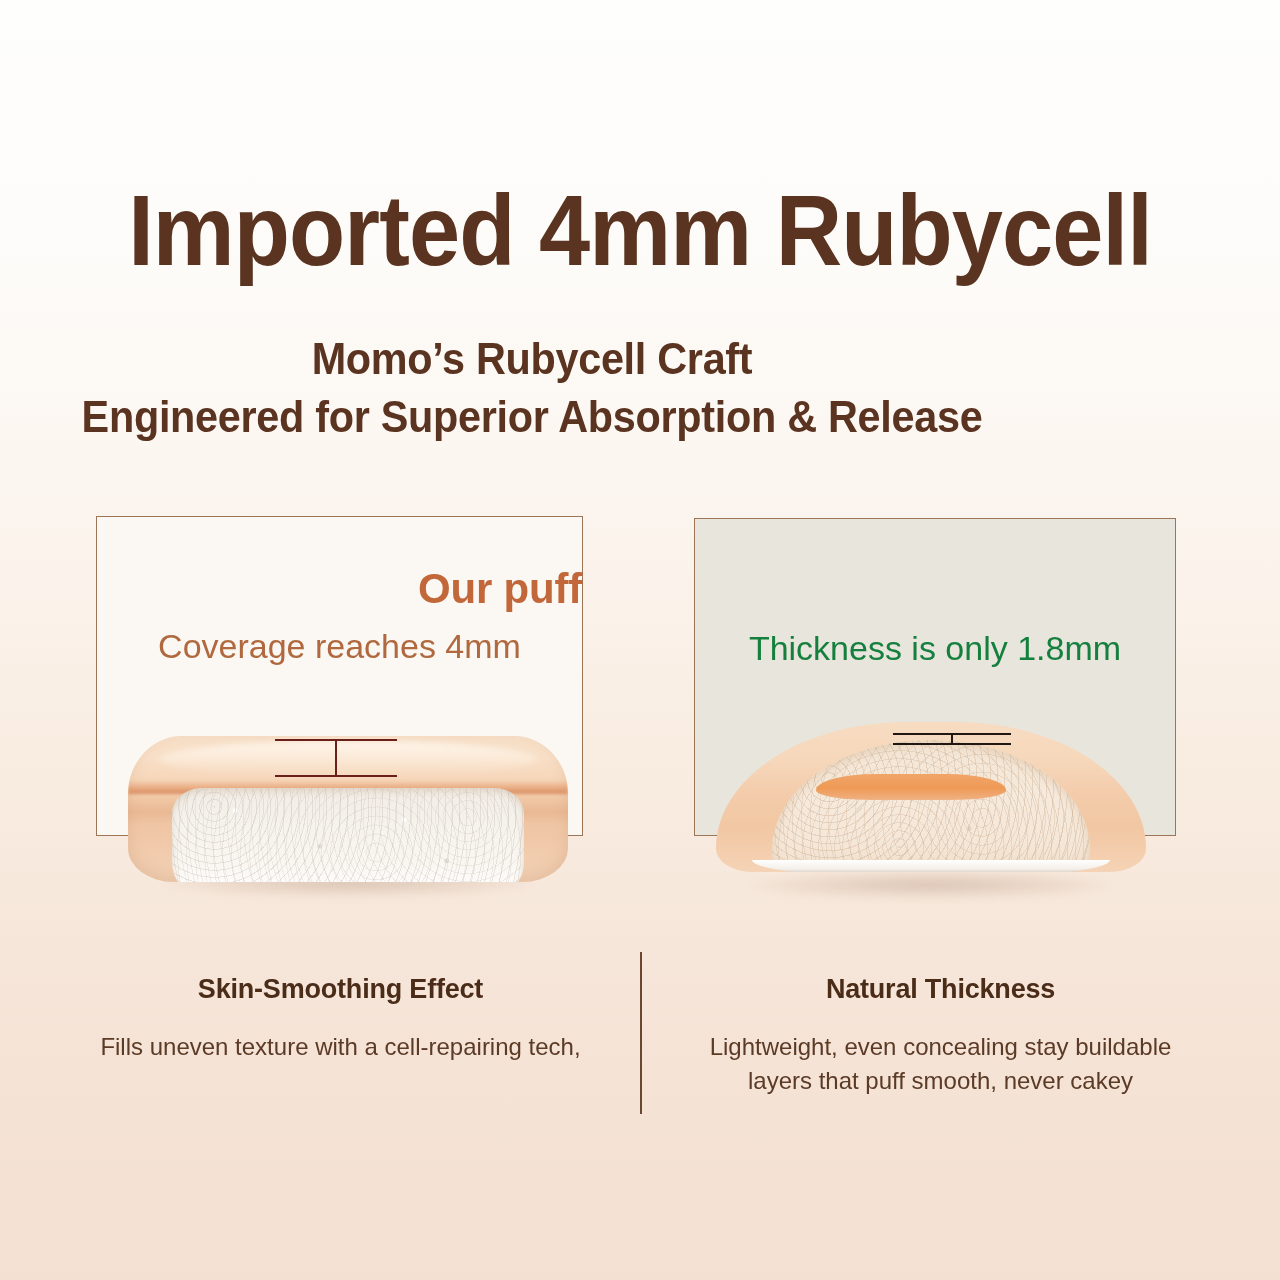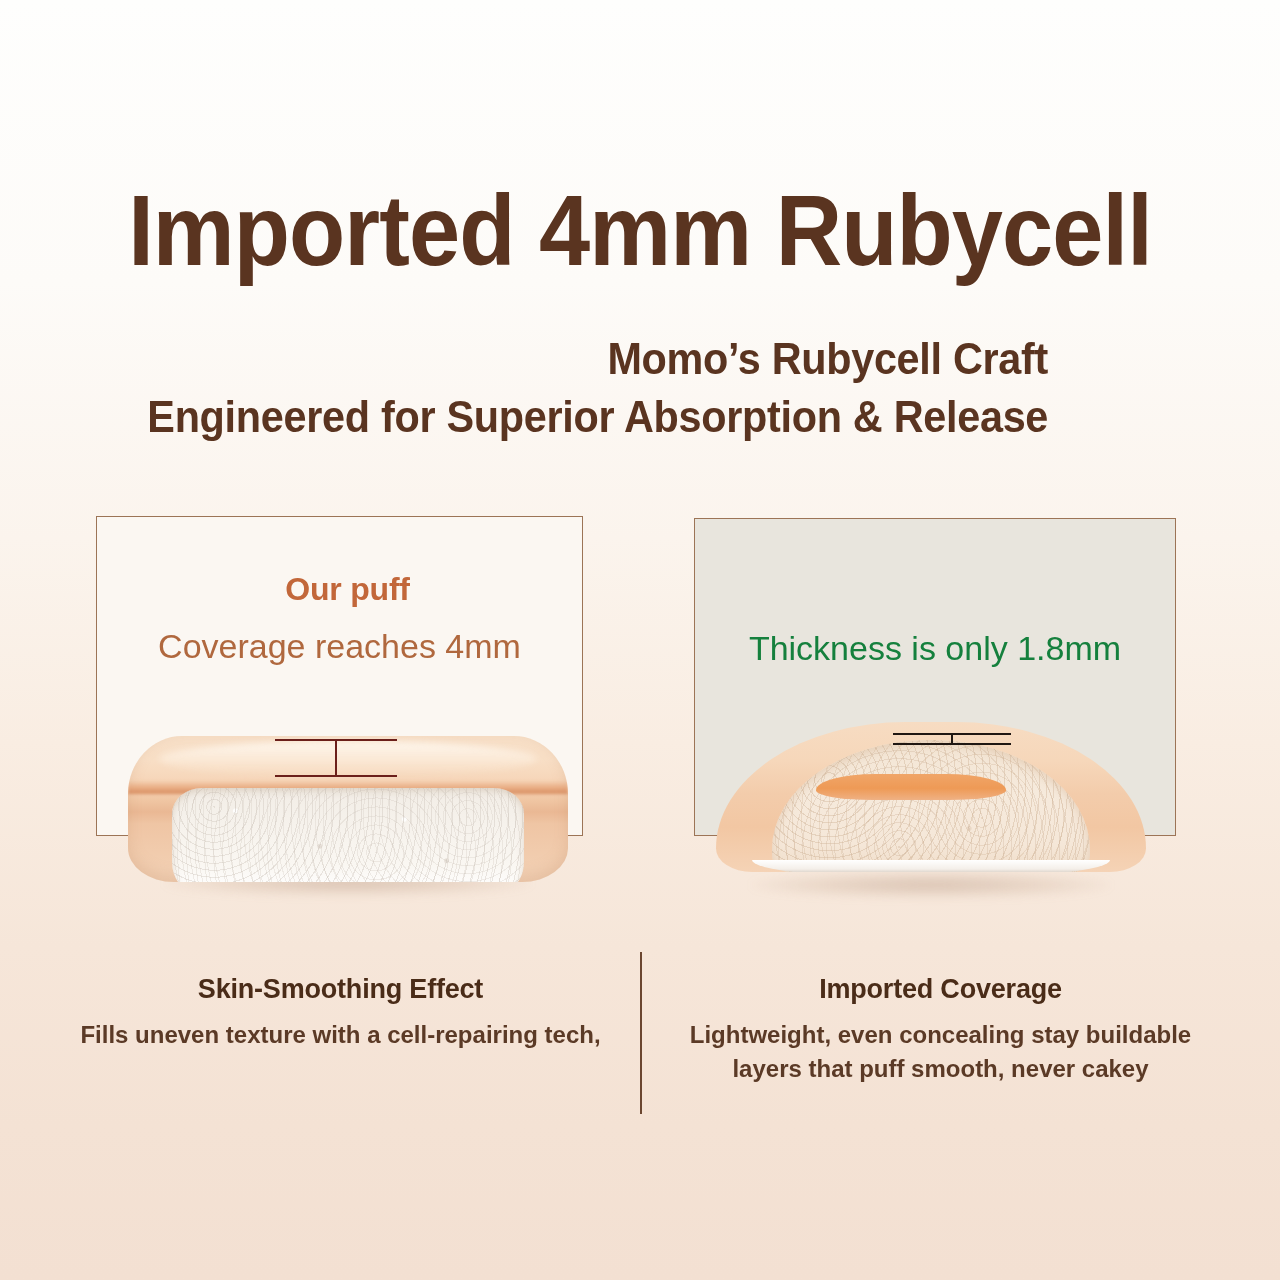--- a/index.html
+++ b/index.html
@@ -43,25 +43,24 @@
     letter-spacing: -1px;
     color: #5A3420;
     transform: scaleX(0.92);
   }
 
   .subtitle-block {
     position: absolute;
     left: 0;
     top: 330px;
     width: 1064px;
-    text-align: right;
+    text-align: center;
     color: #5A3420;
     font-family: "Liberation Sans Narrow", "Liberation Sans", sans-serif;
     font-weight: 700;
-    margin-left: 16px;
   }
   .subtitle-line-1 {
     display: block;
     font-size: 44px;
     line-height: 58px;
     letter-spacing: -0.3px;
     transform: scaleX(0.94);
   }
   .subtitle-line-2 {
     display: block;
@@ -88,26 +87,26 @@
     left: 694px;
     top: 518px;
     width: 482px;
     height: 318px;
     background: #E8E5DD;
     border: 1.5px solid #9C7456;
   }
 
   .panel-title {
     position: absolute;
-    left: 8px;
+    left: 0;
     width: 100%;
-    text-align: center;
+    text-align: right;
     font-family: "Liberation Sans Narrow", "Liberation Sans", sans-serif;
     font-weight: 700;
-    font-size: 32px;
+    font-size: 42px;
     line-height: 48px;
     letter-spacing: -0.2px;
   }
   .panel-left .panel-title {
     top: 48px;
     color: #C2673A;
   }
   .panel-right .panel-title {
     top: 48px;
     color: #5A3420;
@@ -361,28 +360,28 @@
     text-align: center;
   }
   .feature-left  { left: 68px;  top: 972px; width: 545px; }
   .feature-right { left: 668px; top: 972px; width: 545px; }
 
   .feature-title {
     font-weight: 700;
     font-size: 27px;
     line-height: 34px;
     color: #4A2C18;
-    margin-bottom: 12px;
+    margin-bottom: 24px;
     letter-spacing: -0.2px;
   }
   .feature-body {
     font-size: 24px;
     line-height: 34px;
     color: #5B3A26;
-    font-weight: 700;
+    font-weight: 400;
   }
   .feature-body span { display: block; }
 
   .col-divider {
     position: absolute;
     left: 640px;
     top: 952px;
     width: 1.6px;
     height: 162px;
     background: #6B4630;
@@ -444,20 +443,20 @@
   <div class="col-divider"></div>
 
   <div class="feature feature-left">
     <div class="feature-title">Skin-Smoothing Effect</div>
     <div class="feature-body">
       <span>Fills uneven texture with a cell-repairing tech,</span>
     </div>
   </div>
 
   <div class="feature feature-right">
-    <div class="feature-title">Imported Coverage</div>
+    <div class="feature-title">Natural Thickness</div>
     <div class="feature-body">
       <span>Lightweight, even concealing stay buildable</span>
       <span>layers that puff smooth, never cakey</span>
     </div>
   </div>
 
 </div>
 
 </body></html>

